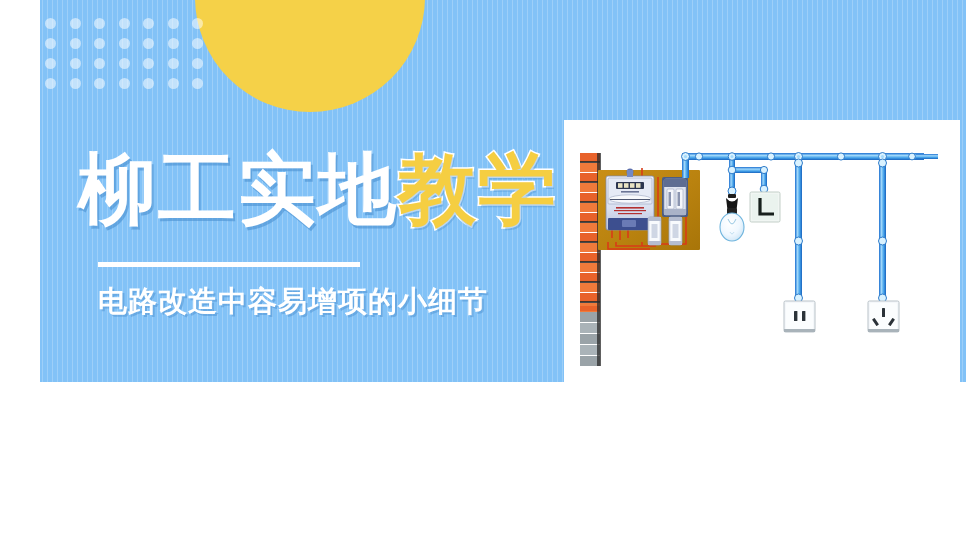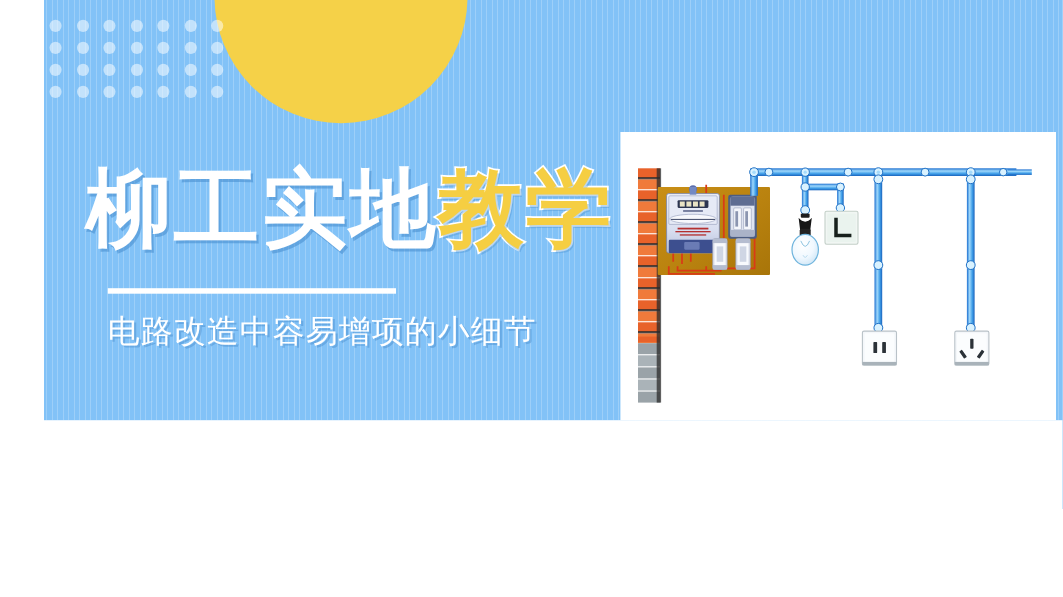--- a/index.html
+++ b/index.html
@@ -51,21 +51,21 @@
     color:#f5ce42;
     -webkit-text-stroke:3px #ffffff;
     paint-order:stroke fill;
     text-shadow:2px 3px 0 rgba(70,140,205,0.35);
   }
   #title-divider{
     position:absolute;left:20px;top:112px;width:262px;height:5px;background:#ffffff;
   }
   #subtitle{
     position:absolute;left:20px;top:132px;
-    font-size:29px;font-weight:normal;color:#ffffff;letter-spacing:1px;
+    font-size:29px;font-weight:bold;color:#ffffff;letter-spacing:1px;
     white-space:nowrap;
     text-shadow:2px 2px 0 rgba(70,140,205,0.45);
   }
 
   
   #photo-frame{
     position:absolute;left:549px;top:143px;width:396px;height:262px;
     border:3px solid #ffffff;border-top-color:transparent;border-left-color:transparent;
     box-sizing:border-box;
   }

